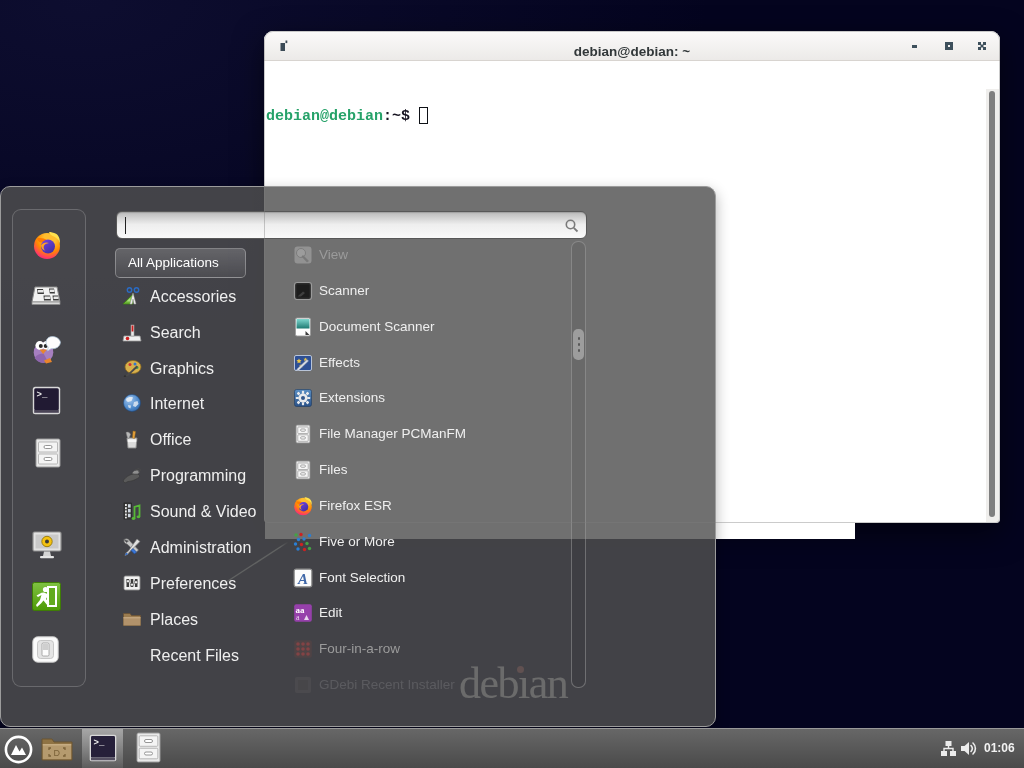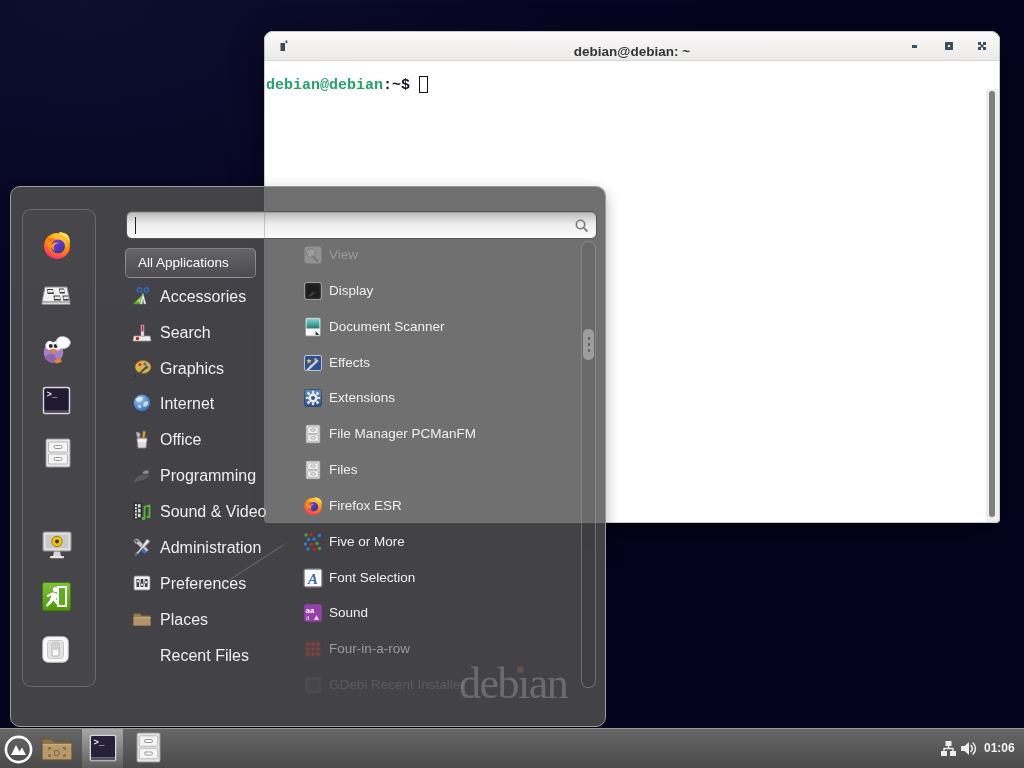--- a/index.html
+++ b/index.html
@@ -18,41 +18,41 @@
   #titlebar { position:absolute; left:0; top:0; width:100%; height:30px;
               border-radius:9px 9px 0 0;
               background:linear-gradient(#fbfafa,#eceae8);
               border-bottom:1px solid #d8d4d0; }
   #title { position:absolute; width:100%; text-align:center; top:13px;
            font-size:13.5px; font-weight:bold; color:#313739; }
   .winbtn { position:absolute; top:9px; width:12px; height:12px; }
   #menubar { position:absolute; left:0; top:31px; width:100%; height:27px;
              background:#f6f5f4; }
   .mitem { position:absolute; top:6px; font-size:13.5px; color:#2f3335; }
-  #termbody { position:absolute; left:1px; top:44px; width:590px; height:433px;
+  #termbody { position:absolute; left:1px; top:75px; width:590px; height:433px;
               background:#ffffff;text-align:right; }
   #prompt { position:absolute; left:1px; top:2px;
             font-family:"Liberation Mono", monospace; font-size:15px;
             font-weight:bold; letter-spacing:0px; }
   #cursor { position:absolute; left:154px; top:1px; width:9px; height:17px;
             border:1.5px solid #0e1116; }
   #tscroll { position:absolute; right:1px; top:58px; width:13px; height:433px;
              background:#efeeec; }
   #thandle { position:absolute; left:3px; top:2px; width:6px; height:426px;
              background:#7f7f7f; border-radius:3px; }
 
   
   #wline { left:210px; top:538px; width:82px; height:56px; }
   #wdebian { left:459px; top:658px; font-family:"Liberation Serif", serif;
              font-size:44px; color:#e4e4e4; letter-spacing:-1.5px; }
   #wdot { left:517px; top:666px; width:7px; height:7px; border-radius:50%;
           background:#aa5252; }
 
   
-  #menu { left:10px; top:186px; width:596px; height:541px;
+  #menu { left:0; top:186px; width:716px; height:541px;
           background:rgba(80,80,80,0.82);
           border:1.5px solid #9c9c9c; border-radius:10px;
           box-shadow:0 5px 14px rgba(0,0,0,0.30); }
   #sidebar { position:absolute; left:11px; top:22px; width:74px; height:478px;
              border:1px solid rgba(200,200,200,0.28); border-radius:9px;
              background:rgba(255,255,255,0.02); }
   .fav { position:absolute; left:30.5px; width:30px; height:30px; }
   #searchbox { position:absolute; left:115px; top:24px; width:471px; height:28px;
                border-radius:6px; border:1px solid #585858;
                background:linear-gradient(#bababa,#eeeeee 48%,#fafafa);
@@ -318,21 +318,21 @@
     <rect x="1.5" y="1.5" width="17" height="17" rx="3" fill="#a8a8a8"></rect>
     <circle cx="8" cy="8" r="4.5" fill="#b8b8b8" stroke="#7a7a7a" stroke-width="0.8"></circle>
     <path d="M10 10 L16 16 L14 17.5 L8.5 11.5 Z" fill="#808080"></path>
   </svg>
   <span class="app dim" style="top:59.5px">View</span>
   <svg class="ic aic" style="top:93.5px" viewBox="0 0 20 20">
     <rect x="1.5" y="1.5" width="17" height="17" rx="2.5" fill="#2c2c2c" stroke="#9a9a9a" stroke-width="1.2"></rect>
     <rect x="3.5" y="3.5" width="13" height="13" rx="1" fill="#1d1d1d"></rect>
     <path d="M4.5 15.5 L10 10.5 L12 12 L8 15.5 Z" fill="#3f3f3f"></path>
   </svg>
-  <span class="app" style="top:95.5px">Display</span>
+  <span class="app" style="top:95.5px">Scanner</span>
   <svg class="ic aic" style="top:129.5px" viewBox="0 0 20 20">
     <rect x="2.5" y="1" width="15" height="18" rx="1.6" fill="#fdfdfd" stroke="#9a9a9a" stroke-width="0.9"></rect>
     <defs>
         <linearGradient id="scn" x1="0" y1="0" x2="0" y2="1">
       <stop offset="0" stop-color="#7fd6ce"></stop>
           <stop offset="1" stop-color="#1e7a72"></stop>
         </linearGradient>
       </defs>
     <rect x="3.5" y="2" width="13" height="9.5" fill="url(#scn)"></rect>
     <path d="M12.5 14 L16.5 18 L12.5 18 Z" fill="#3a3a3a"></path>
@@ -412,21 +412,21 @@
     <rect x="1.2" y="1.2" width="17.6" height="17.6" rx="2" fill="#fbfbfb" stroke="#8f8f8f" stroke-width="1.2"></rect>
     <text x="5" y="15.5" font-family="Liberation Serif, serif" font-size="15" font-style="italic" font-weight="bold" fill="#3f67a8">A</text>
   </svg>
   <span class="app" style="top:382.5px">Font Selection</span>
   <svg class="ic aic" style="top:416px" viewBox="0 0 20 20">
     <rect x="1.2" y="1.2" width="17.6" height="17.6" rx="2" fill="#9640ab"></rect>
     <text x="2.5" y="9.5" font-family="Liberation Serif, serif" font-size="9" font-weight="bold" fill="#ffffff">aa</text>
     <text x="3" y="17" font-family="Liberation Serif, serif" font-size="8" fill="#e8d4ee">a</text>
     <path d="M11 17 l2.5 -5 l2.5 5 Z" fill="#e8d4ee"></path>
   </svg>
-  <span class="app" style="top:418px">Sound</span>
+  <span class="app" style="top:418px">Edit</span>
   <svg class="ic aic" style="top:452px;opacity:0.55" viewBox="0 0 20 20">
     <rect x="1.2" y="1.2" width="17.6" height="17.6" rx="2" fill="#5a4444"></rect>
     <g fill="#b84444">
       <circle cx="5" cy="5" r="1.8"></circle>
         <circle cx="10" cy="5" r="1.8"></circle>
         <circle cx="15" cy="5" r="1.8"></circle>
       <circle cx="5" cy="10" r="1.8"></circle>
         <circle cx="10" cy="10" r="1.8"></circle>
         <circle cx="15" cy="10" r="1.8"></circle>
       <circle cx="5" cy="15" r="1.8"></circle>

